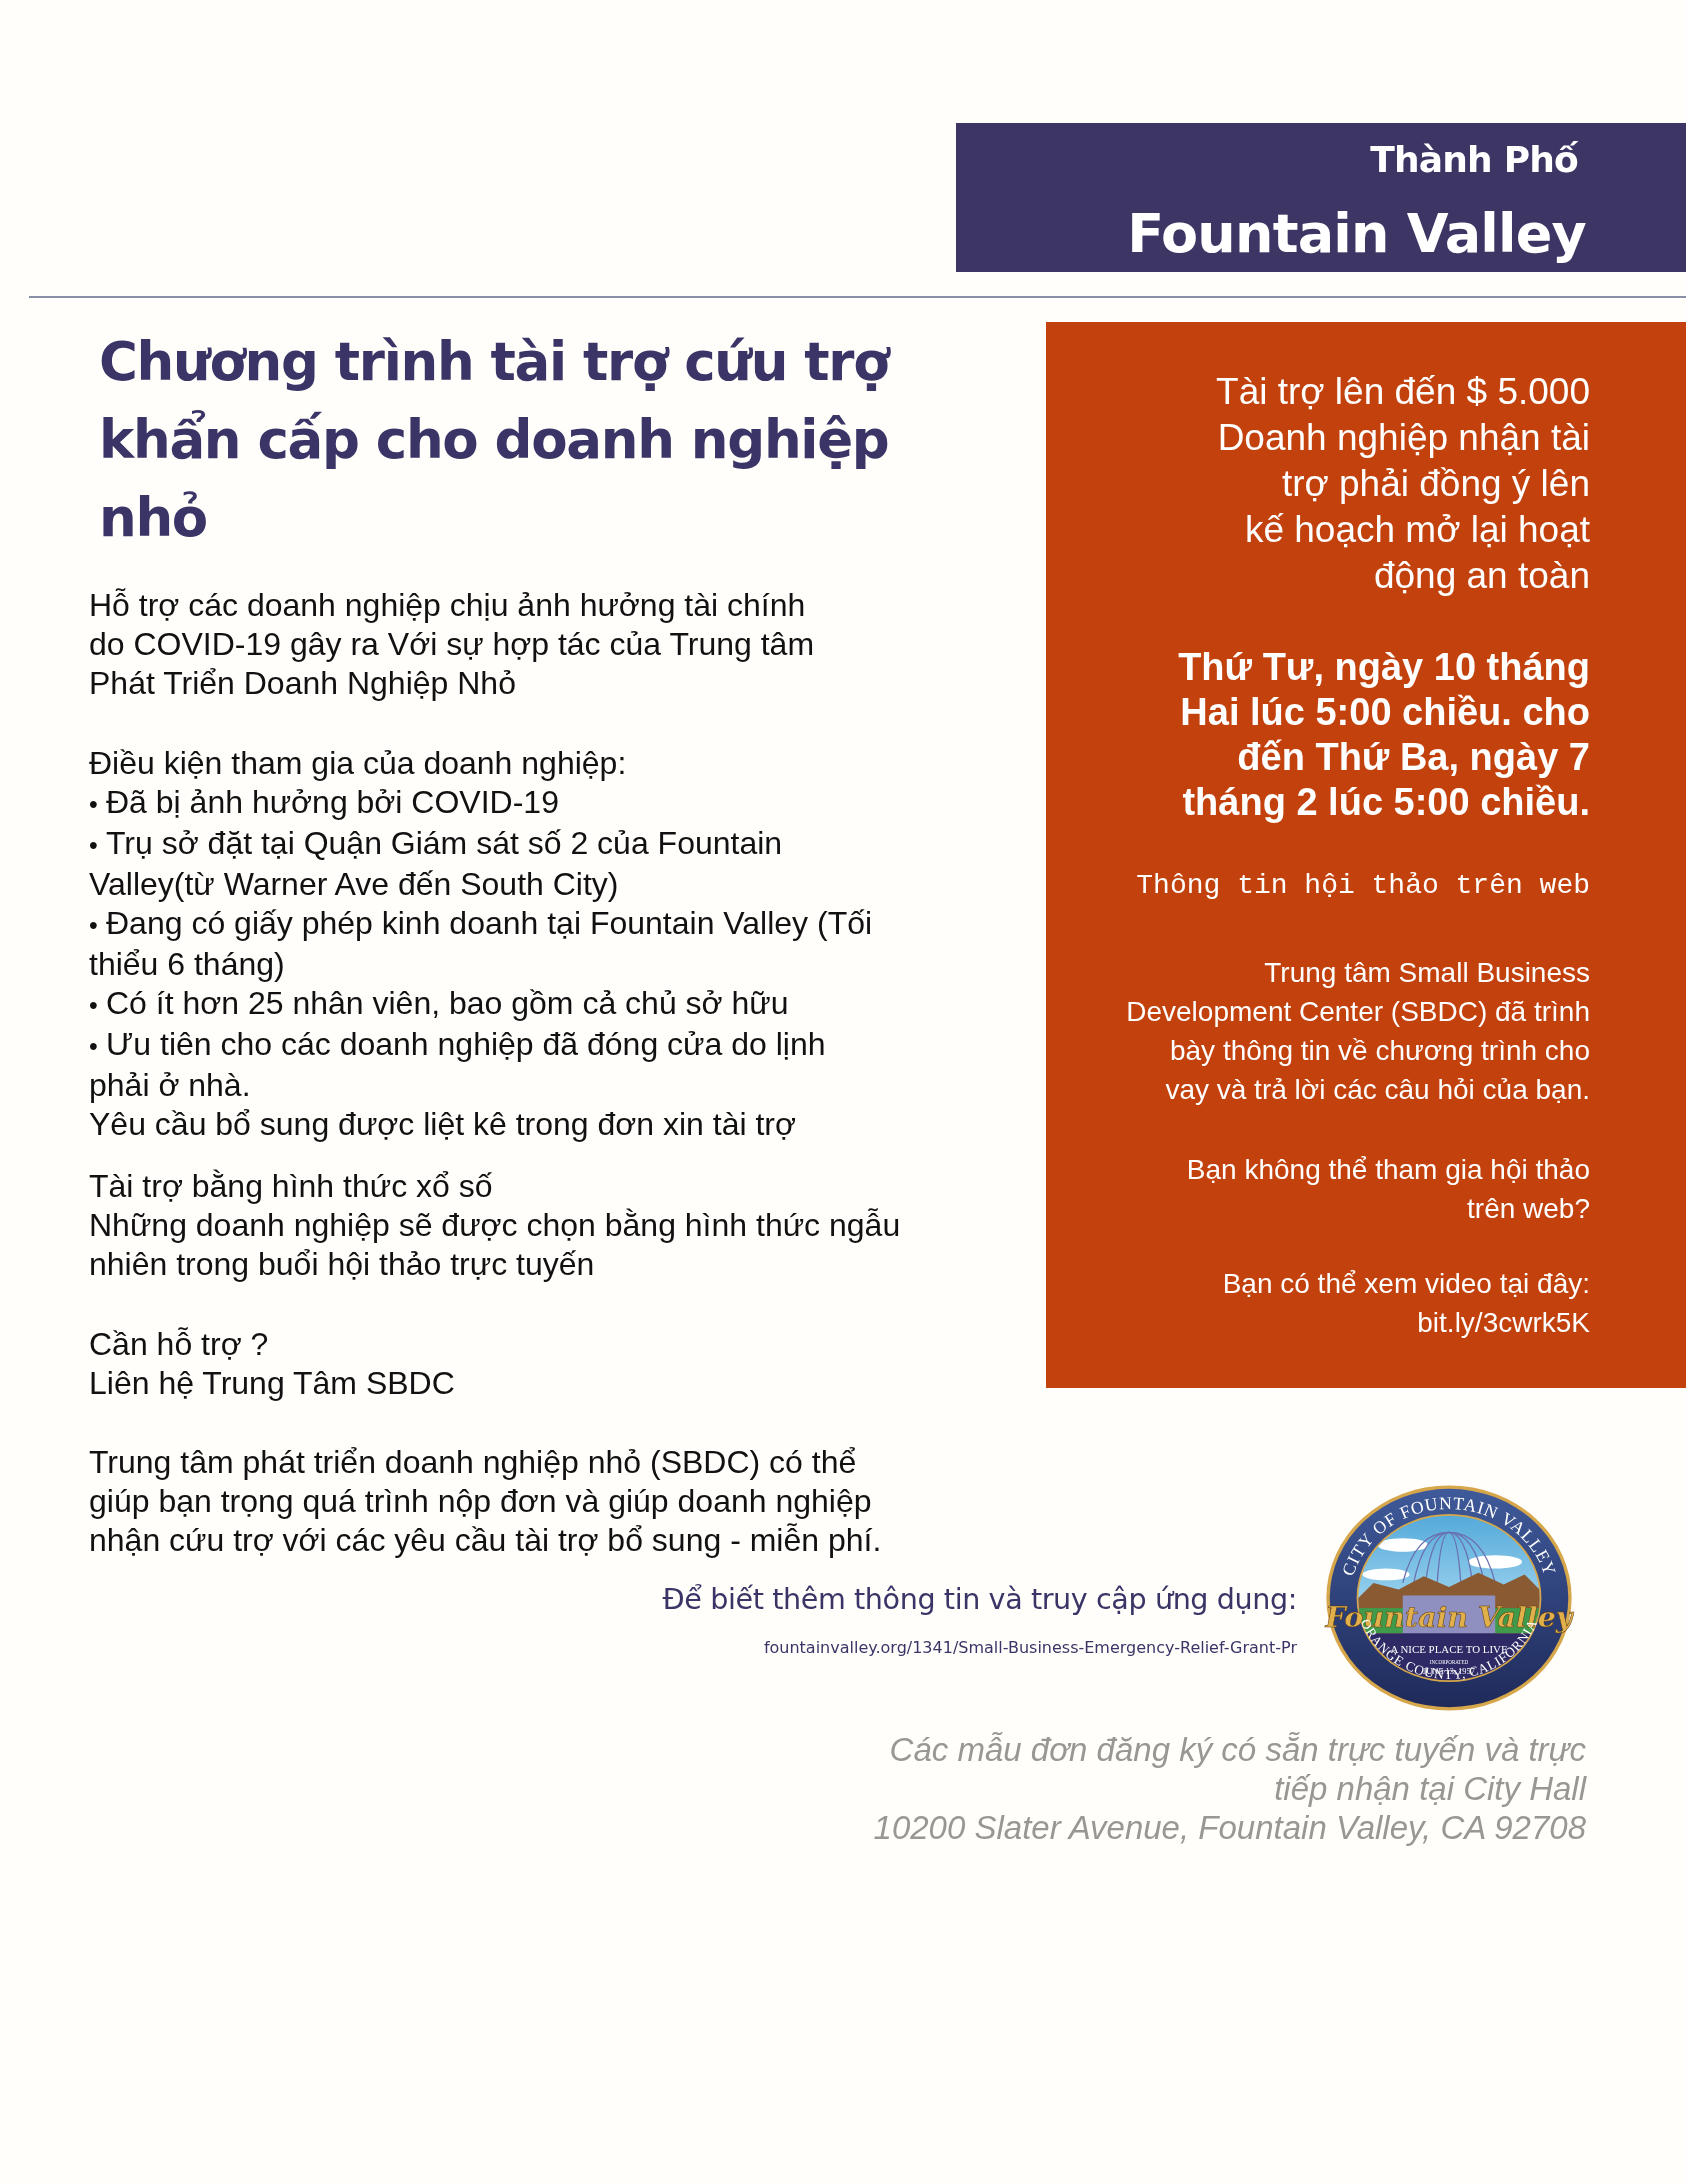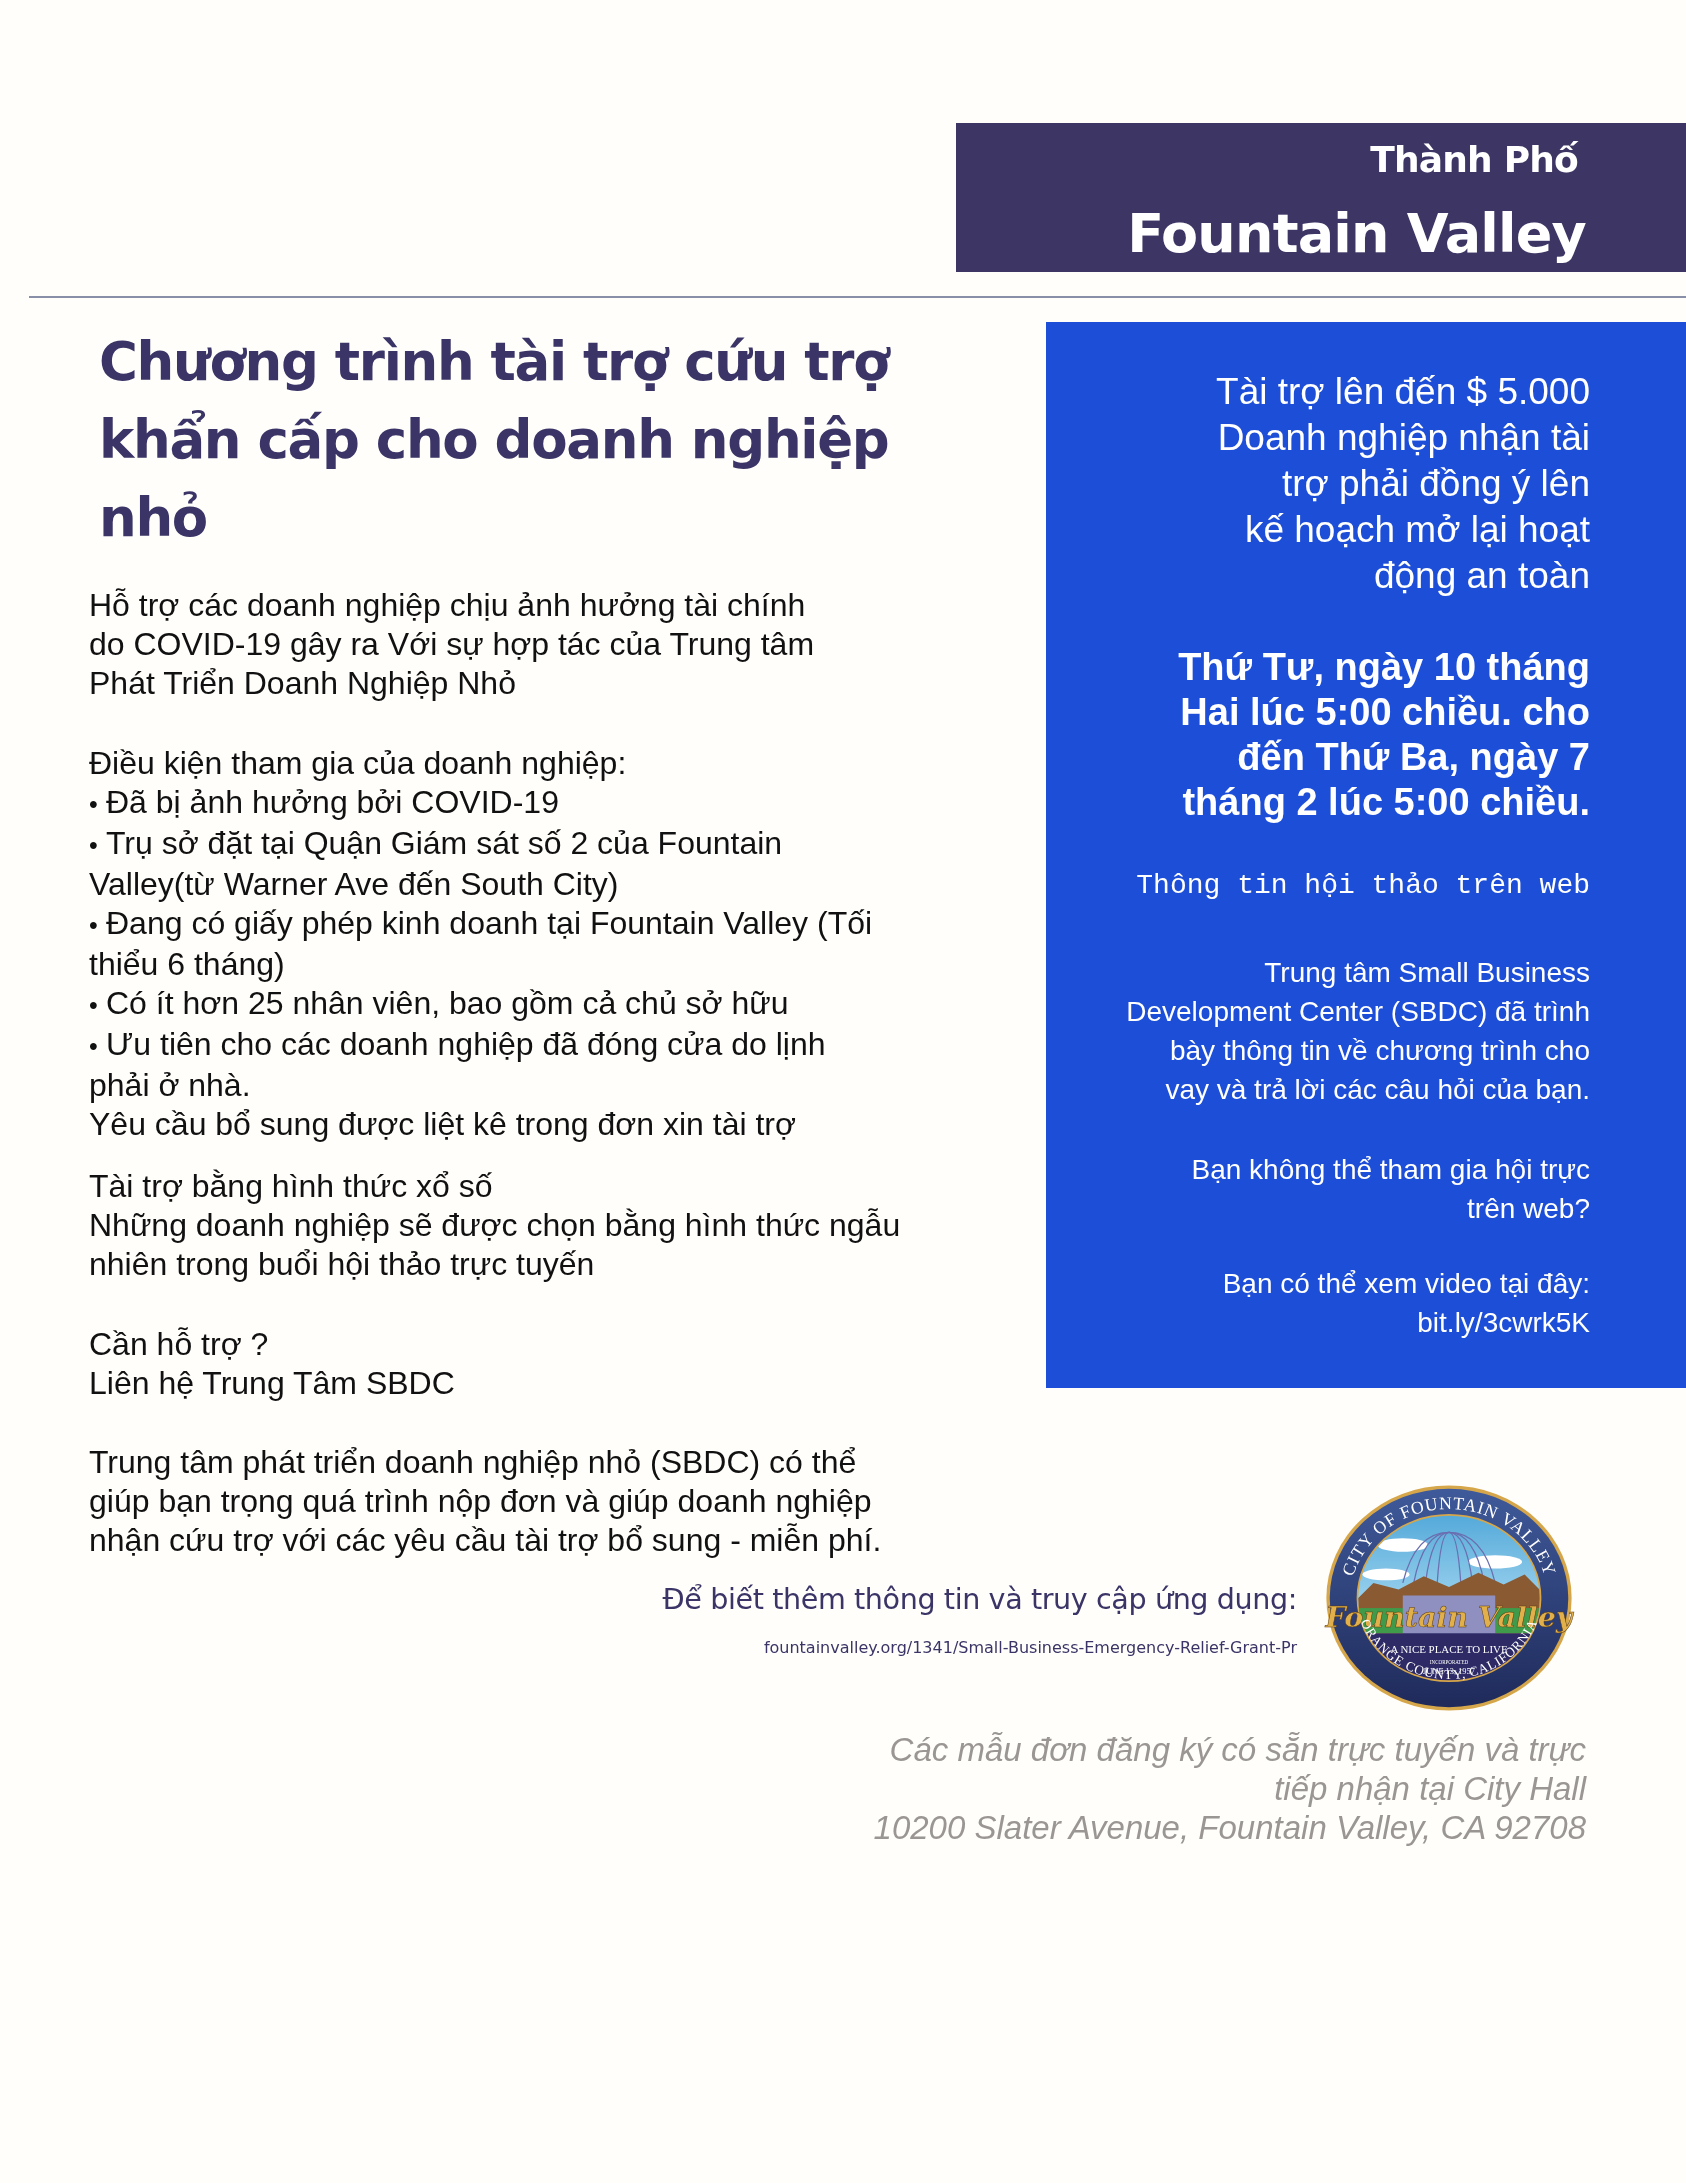--- a/index.html
+++ b/index.html
@@ -28,21 +28,21 @@
     font-size:53px; line-height:78px; letter-spacing:-1.3px;
   }
   .body-text {
     position:absolute; left:89px; width:890px; color:#111;
     font-size:32px; line-height:39px;
   }
   .body-text p { margin:0; }
   .bullet { display:inline-block; width:17px; font-size:25px; }
   .panel {
     position:absolute; left:1046px; top:322px; width:641px; height:1066px;
-    background:#1d4ed8; color:#fff; font-family:"Liberation Sans", sans-serif;
+    background:#c2410c; color:#fff; font-family:"Liberation Sans", sans-serif;
   }
   .panel .block { position:absolute; right:97px; text-align:right; }
   .panel .grant { top:47px; width:470px; font-size:37px; line-height:46px; }
   .panel .dates { top:323px; width:470px; font-size:38px; line-height:45px; font-weight:bold; }
   .panel .small { font-size:28px; line-height:39px; }
   .panel .web-title { top:544px; width:504px;font-family:Liberation Mono, monospace; }
   .panel .sbdc { top:631px; width:521px; }
   .panel .cant { top:828px; width:504px; }
   .panel .video { top:942px; width:504px; }
   .panel .video-link { color:#fff; text-decoration:none; }
@@ -130,21 +130,21 @@
     <div>tháng 2 lúc 5:00 chiều.</div>
   </div>
   <div class="block small web-title">Thông tin hội thảo trên web</div>
   <div class="block small sbdc">
     <div>Trung tâm Small Business</div>
     <div>Development Center (SBDC) đã trình</div>
     <div>bày thông tin về chương trình cho</div>
     <div>vay và trả lời các câu hỏi của bạn.</div>
   </div>
   <div class="block small cant">
-    <div>Bạn không thể tham gia hội trực</div>
+    <div>Bạn không thể tham gia hội thảo</div>
     <div>trên web?</div>
   </div>
   <div class="block small video">
     <div>Bạn có thể xem video tại đây:</div>
     <a class="video-link">bit.ly/3cwrk5K</a>
   </div>
 </div>
 
 <div class="info-title">Để biết thêm thông tin và truy cập ứng dụng:</div>
 <a class="info-url">fountainvalley.org/1341/Small-Business-Emergency-Relief-Grant-Pr</a>

